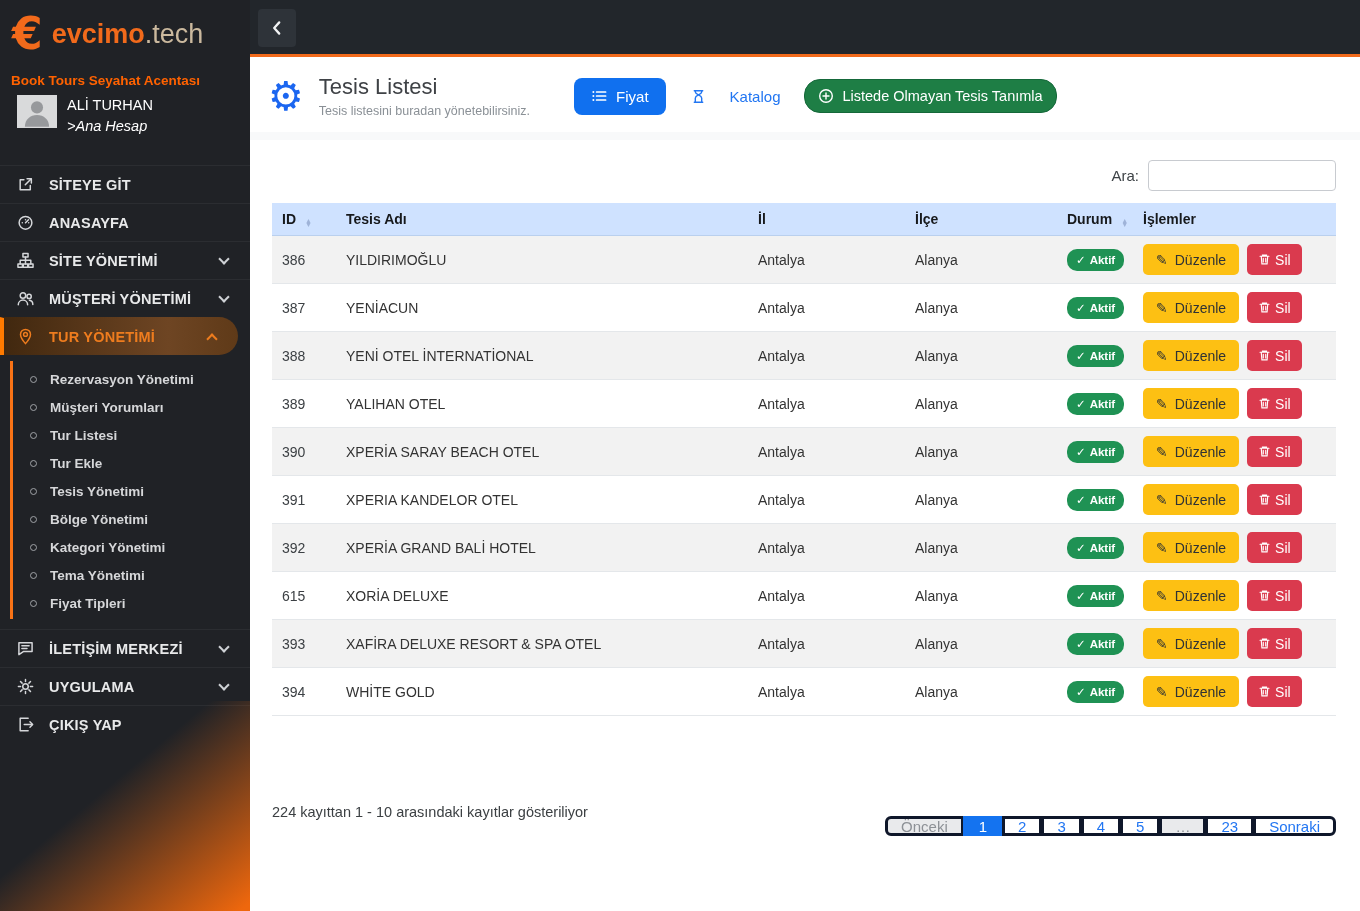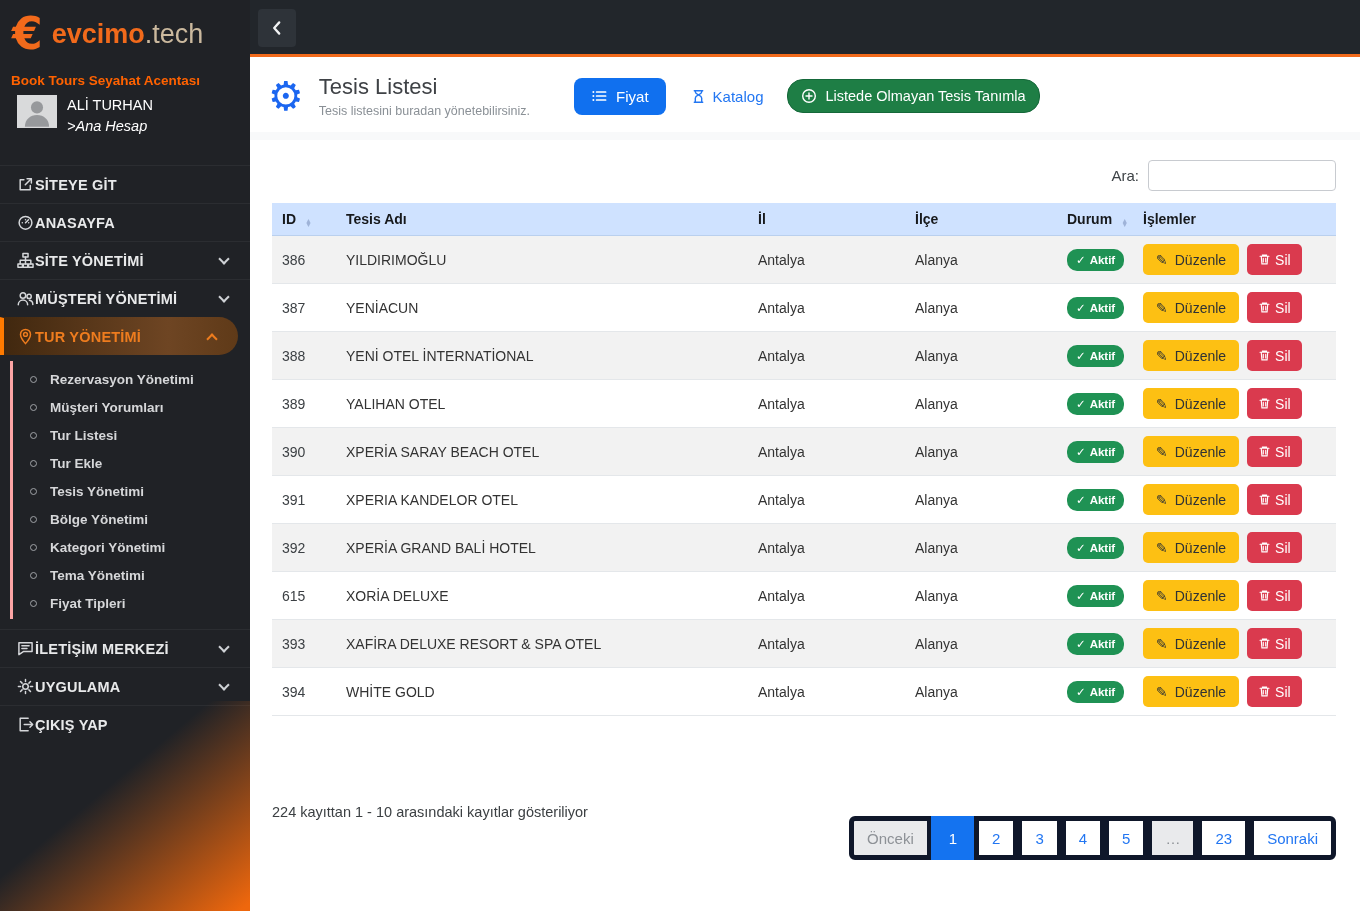--- a/index.html
+++ b/index.html
@@ -19,30 +19,30 @@
   .user-row { display:flex; gap:10px; padding:7px 0 0 17px; align-items:flex-start; }
   .avatar { width:40px; height:33px; background:#d9dadb; overflow:hidden; flex:none; }
   .user-name { font-size:14.5px; color:#fff; line-height:1.45; }
   .user-role { font-size:14.5px; color:#fff; font-style:italic; line-height:1.45; }
 
   .nav { margin-top:28px; }
   .nav-item { height:38px; display:flex; align-items:center; padding-left:17px; position:relative;
               border-top:1px solid rgba(255,255,255,0.05); cursor:pointer; }
   .nav-icon { width:18px; height:18px; color:#d5d7da; display:flex; align-items:center; }
   .nav-icon svg { width:17px; height:17px; stroke:currentColor; fill:none; stroke-width:1.4; stroke-linecap:round; stroke-linejoin:round; }
-  .nav-label { font-size:14.5px; font-weight:bold; letter-spacing:.2px; color:#e8e9ea; }
+  .nav-label { margin-left:14px; font-size:14.5px; font-weight:bold; letter-spacing:.2px; color:#e8e9ea; }
   .chev { position:absolute; right:22px; width:8px; height:8px; border-right:2px solid #cfd2d6; border-bottom:2px solid #cfd2d6; }
   .chev.down { transform:rotate(45deg); top:13px; }
   .chev.up   { transform:rotate(-135deg); top:17px; }
   .nav-item.active { margin-right:12px; border-radius:0 20px 20px 0; border-top-color:transparent;
                      background:linear-gradient(90deg,#41280f 0%,#6e4523 70%,#5f3a18 100%);
                      border-left:4px solid #ff7a00; padding-left:13px; }
   .nav-item.active .nav-label, .nav-item.active .nav-icon { color:#ee7c1e; }
   .nav-item.active .chev { border-color:#ee7c1e; }
-  .submenu { margin:6px 0 10px 10px; border-left:3px solid #fca5a5; padding:4px 0 2px; }
+  .submenu { margin:6px 0 10px 10px; border-left:3px solid #f97316; padding:4px 0 2px; }
   .sub-item { height:28px; display:flex; align-items:center; padding-left:17px; cursor:pointer; }
   .dot { width:7px; height:7px; border:1.5px solid #9fa2a6; border-radius:50%; flex:none; }
   .sub-label { margin-left:13px; font-size:13.5px; font-weight:bold; color:#d6d7d9; }
 
   
   .topbar { position:absolute; left:250px; top:0; right:0; height:57px; background:#22262b; border-bottom:3px solid #f26a1b; z-index:2; }
   .back-btn { width:38px; height:38px; background:#2e3339; border:none; border-radius:4px; margin:9px 0 0 8px;
               display:flex; align-items:center; justify-content:center; cursor:pointer; }
   .back-btn svg { width:18px; height:18px; stroke:#f2f3f4; fill:none; stroke-width:2; stroke-linecap:round; stroke-linejoin:round; }
 
@@ -50,21 +50,21 @@
   .main { position:absolute; left:250px; top:60px; right:0; bottom:0; background:#fff; }
   .page-header { display:flex; align-items:center; height:80px; padding:0 20px 0 18px; border-bottom:8px solid #f8f9fa; }
   .gear-big { font-family:"DejaVu Sans",sans-serif; font-size:40px; line-height:1; color:#1b66f0; }
   .title-block { margin-left:15px; }
   .page-title { font-size:22px; font-weight:normal; color:#3f4246; }
   .page-subtitle { font-size:12.5px; color:#8a9096; margin-top:4px; }
   .btn-listem { margin-left:44px; background:#1070ef; color:#fff; border:none; border-radius:8px; height:37px;
                 padding:0 17px; font-size:15px; display:flex; align-items:center; gap:9px; cursor:pointer;
                 font-family:inherit; }
   .btn-listem svg { width:16px; height:16px; stroke:#fff; fill:none; stroke-width:1.7; stroke-linecap:round; }
-  .katalog-link { margin-left:25px; color:#2276f2; font-size:15px; display:flex; align-items:center; gap:7px;
+  .katalog-link { margin-left:25px; color:#2276f2; font-size:15px; display:flex; align-items:center; gap:24px;
                   text-decoration:none; cursor:pointer; }
   .katalog-link svg { width:15px; height:15px; stroke:#2276f2; fill:none; stroke-width:1.5; stroke-linecap:round; }
   .btn-define { margin-left:24px; background:#1e7e45; color:#fff; border:1px solid #15683a; border-radius:16px; height:34px;
                 padding:0 13px; font-size:14.5px; display:flex; align-items:center; gap:8px; cursor:pointer; font-family:inherit; }
   .btn-define svg { width:16px; height:16px; stroke:#fff; fill:none; stroke-width:1.4; stroke-linecap:round; }
 
   .content { padding:18px 24px 0 22px; }
   .search-row { display:flex; justify-content:flex-end; align-items:center; gap:9px; margin:2px 0 12px; }
   .search-label { font-size:15px; color:#3e4347; }
   .search-input { width:188px; height:31px; border:1px solid #c8cbd0; border-radius:4px; font-size:14px; padding:0 8px; font-family:inherit; }
@@ -83,22 +83,22 @@
   .btn-edit { background:#fdc013; color:#2f3235; border:none; border-radius:5px; height:31px; padding:0 13px;
               font-size:14px; display:inline-flex; align-items:center; gap:7px; cursor:pointer; font-family:inherit; }
   .btn-del { background:#da3a4e; color:#fff; border:none; border-radius:5px; height:31px; padding:0 11px;
              font-size:14px; display:inline-flex; align-items:center; gap:4px; cursor:pointer; font-family:inherit; }
   .btn-del svg { width:13px; height:13px; stroke:#fff; fill:none; stroke-width:1.4; stroke-linecap:round; }
   .pencil-glyph { font-family:"DejaVu Sans",sans-serif; font-size:14px; }
 
   .table-footer { width:1064px; display:flex; justify-content:space-between; align-items:flex-start; margin-top:80px;text-align:center; }
   .info-text { font-size:14.5px; color:#3c4043; padding-top:8px; }
   .pagination { display:flex; margin-top:20px; }
-  .page-item { min-width:35px; height:44px; display:flex; align-items:center; justify-content:center;
-               border:5px solid #0f172a; background:#fff; color:#2276f2; font-size:15px; padding:0 13px;
+  .page-item { min-width:35px; height:20px; display:flex; align-items:center; justify-content:center;
+               border:3px solid #0f172a; background:#fff; color:#2276f2; font-size:15px; padding:0 13px;
                margin-left:-1px; cursor:pointer; }
   .page-item:first-child { border-radius:6px 0 0 6px; margin-left:0; }
   .page-item:last-child { border-radius:0 6px 6px 0; }
   .page-item.disabled { background:#e9eaec; color:#8d9196; cursor:default; }
   .page-item.active { background:#1473f0; color:#fff; border-color:#1473f0; }
 </style>
 </head>
 <body>
 
 <aside class="sidebar">

